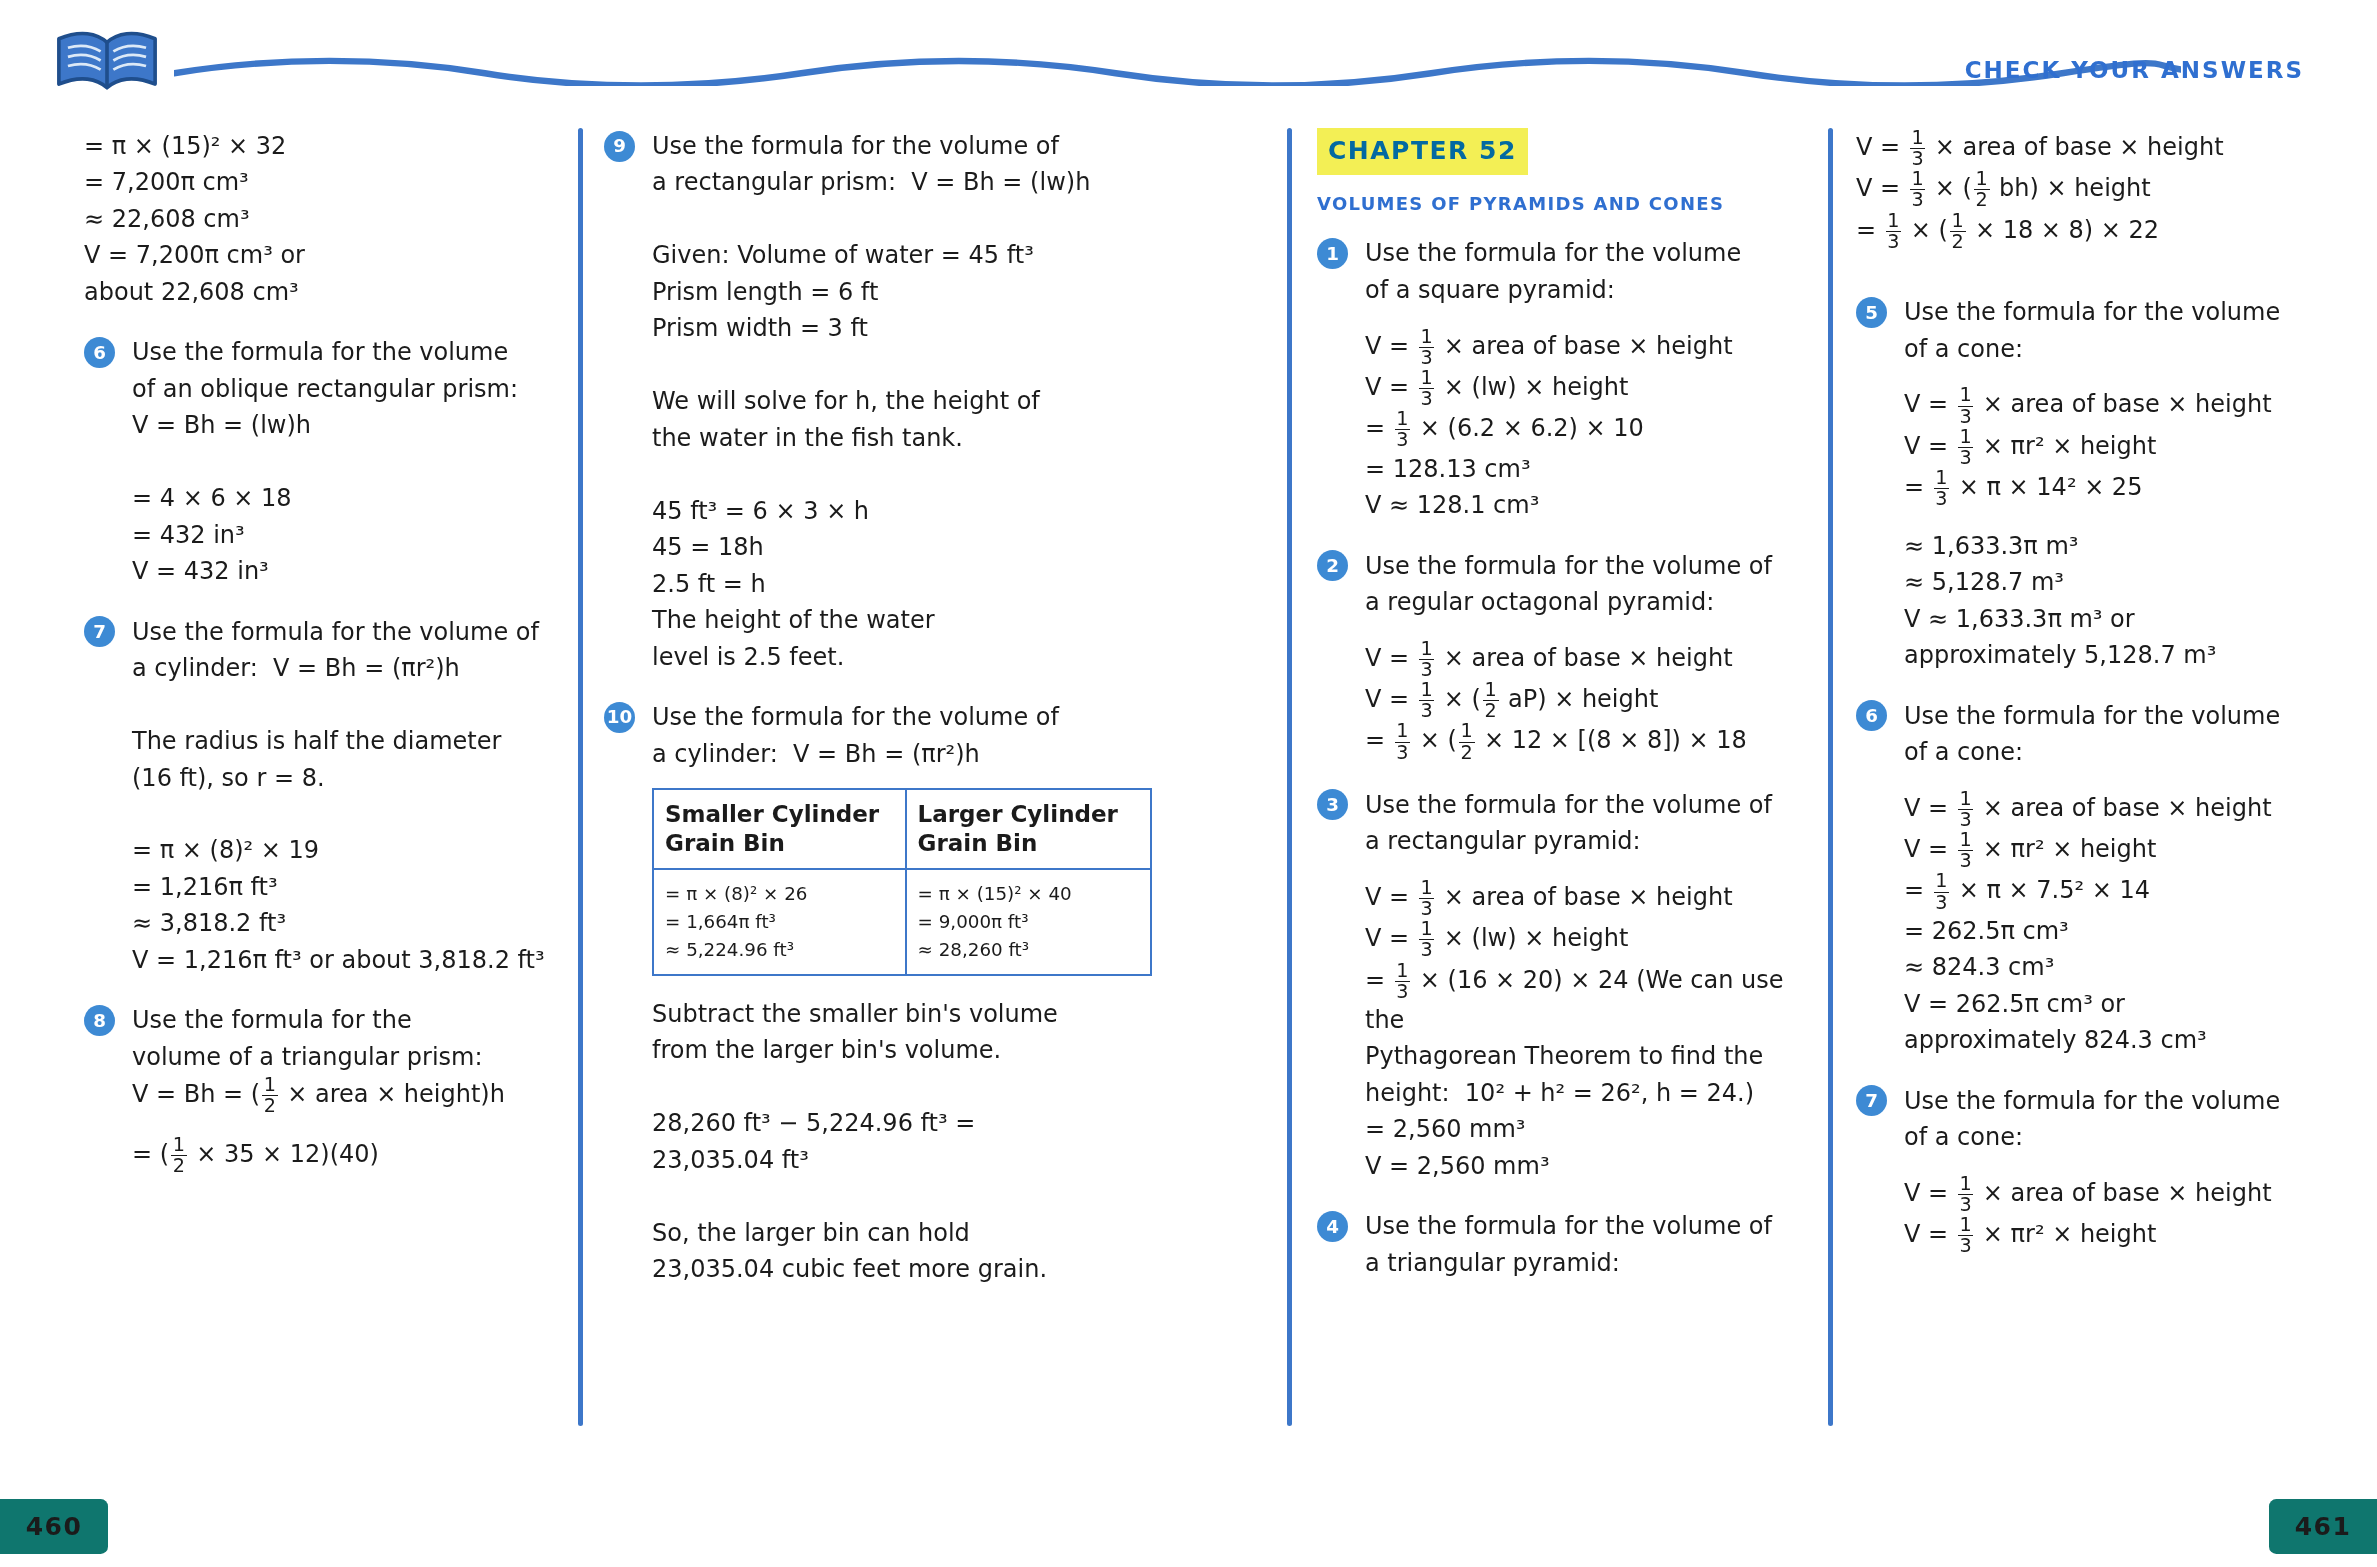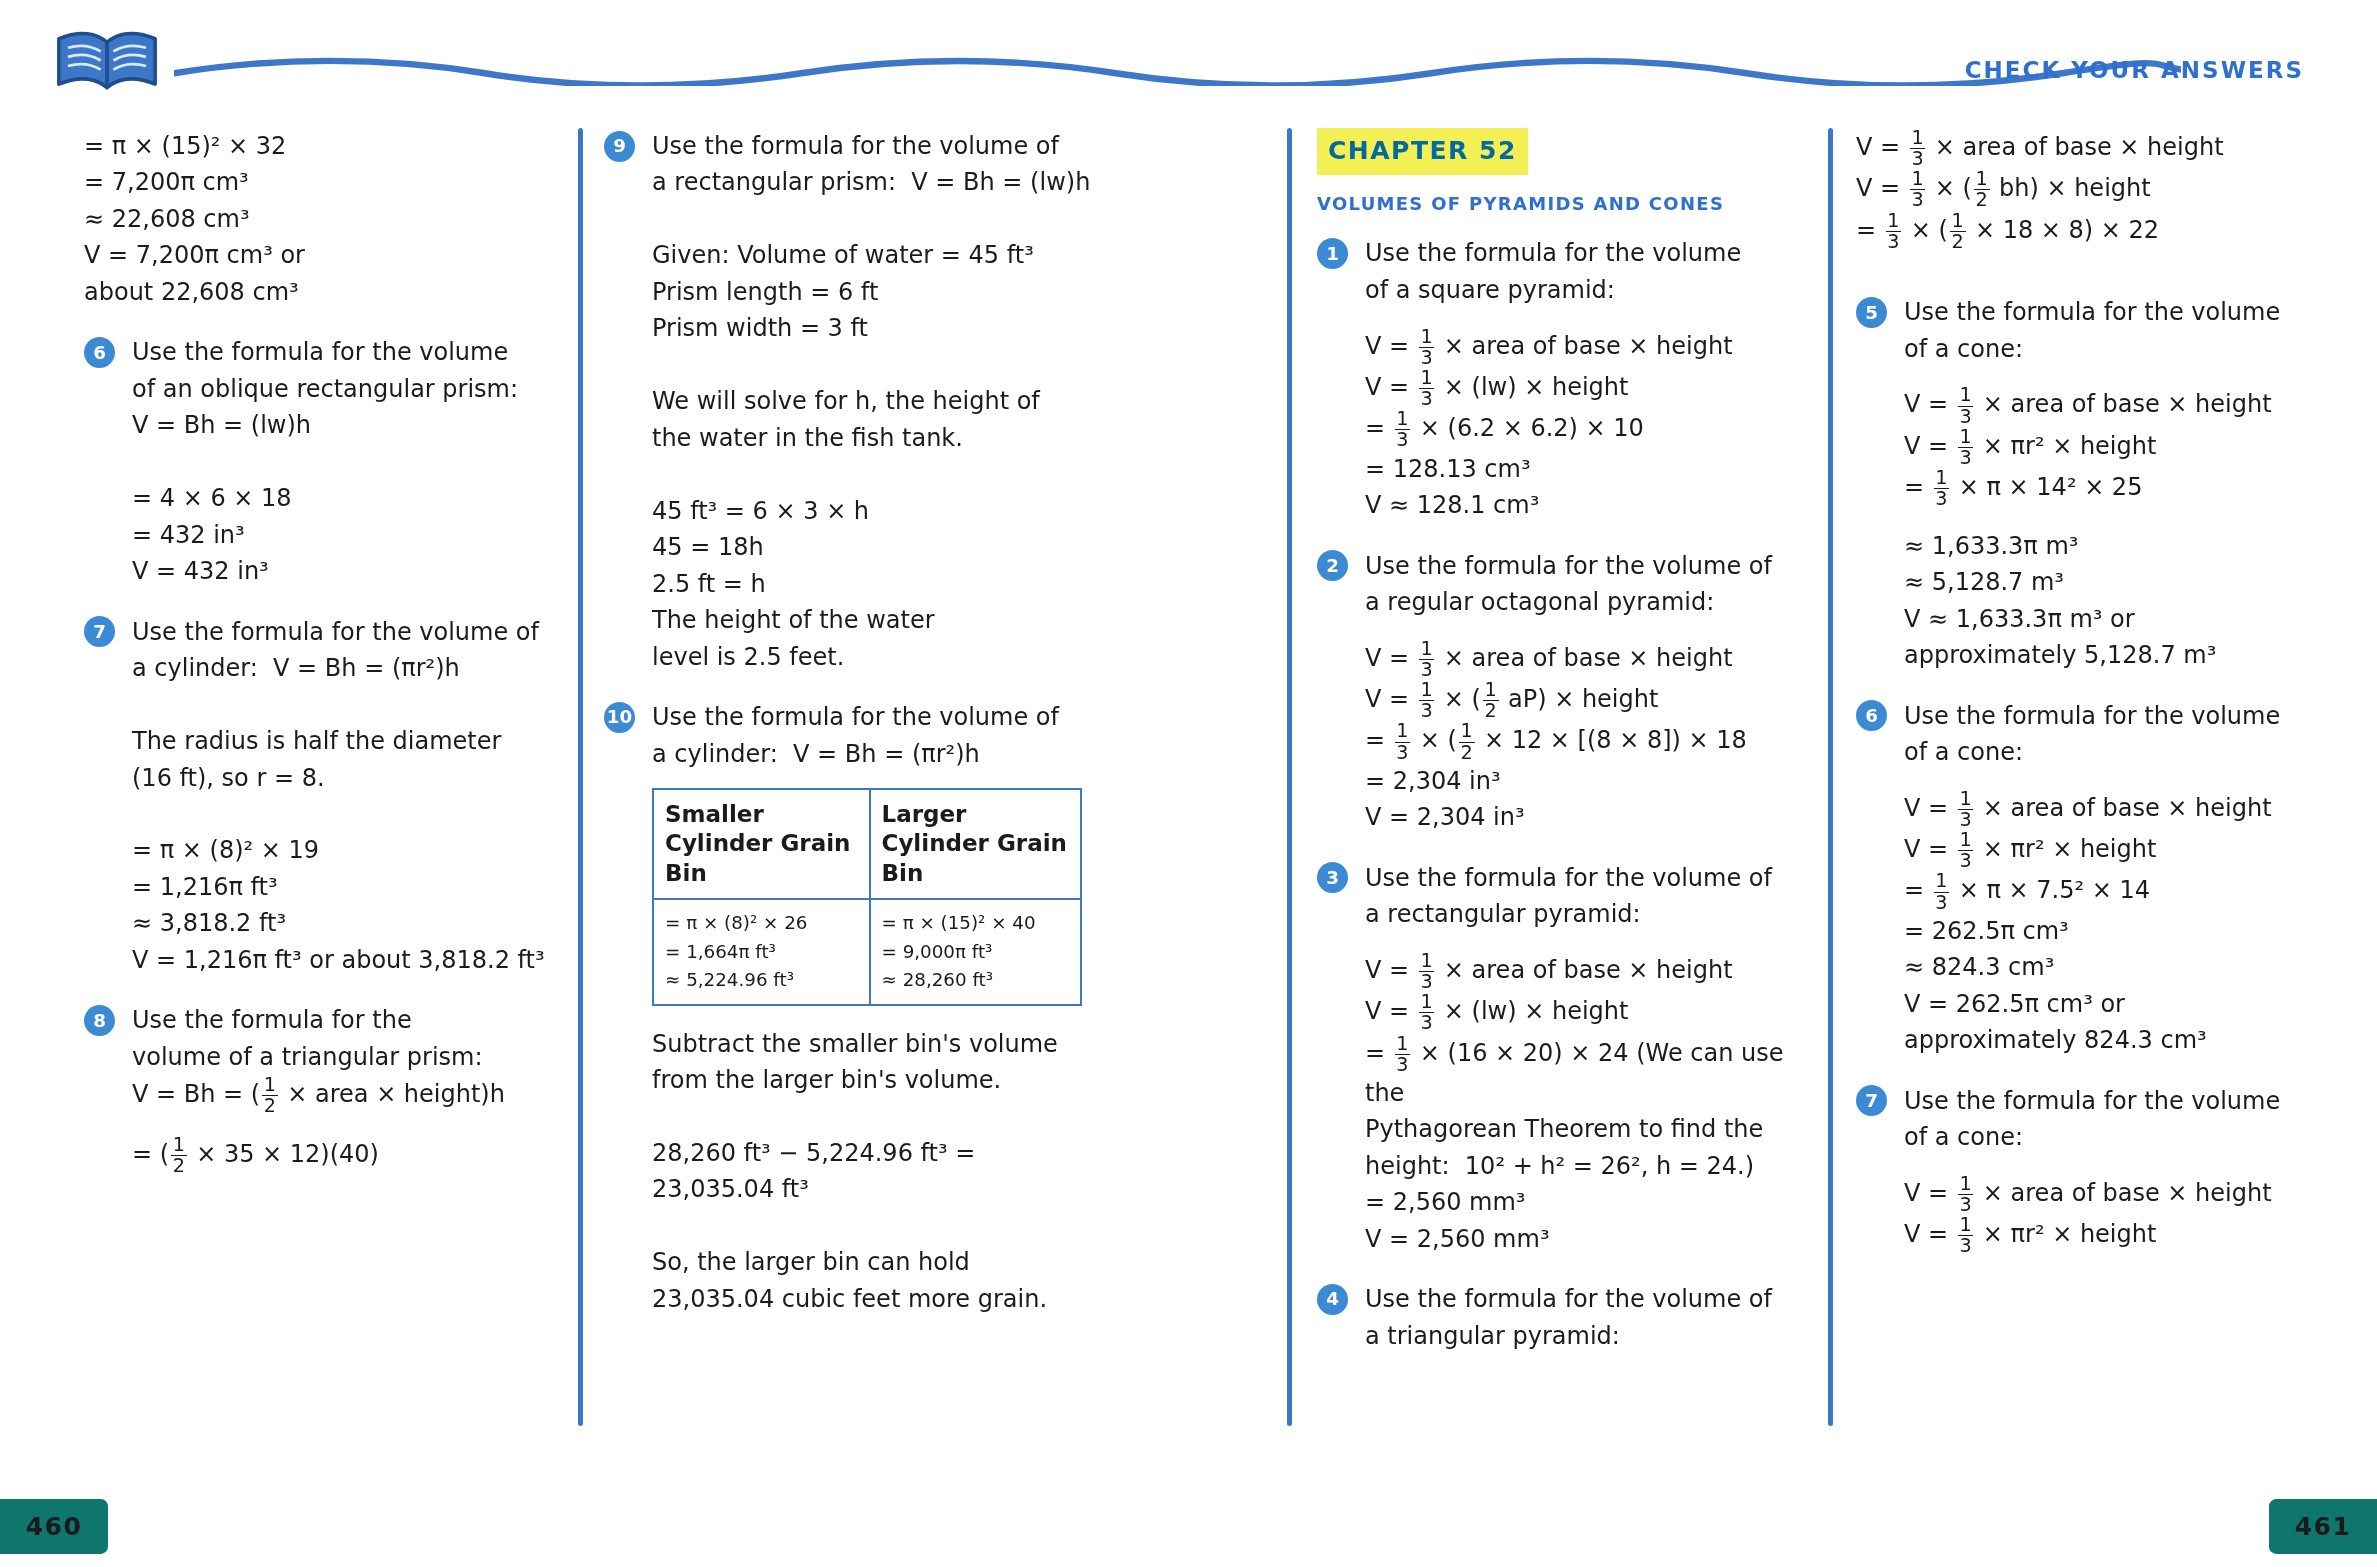--- a/index.html
+++ b/index.html
@@ -120,21 +120,21 @@
     font-weight: bold;
     letter-spacing: 1.3px;
     color: #2f6fd0;
     text-transform: uppercase;
   }
 
   
   .tbl {
     border-collapse: collapse;
     margin: 16.5px 0 20px 0;
-    width: 430px;
+    width: 500px;
   }
   .tbl th, .tbl td {
     border: 2.7px solid #3d77c9;
     padding: 9.1px 11px;
     text-align: left;
     vertical-align: top;
   }
   .tbl th {
     font-size: 23px;
     font-weight: bold;
@@ -322,22 +322,20 @@
     </div>
 
     <div class="item">
       <span class="num">2</span>
       <div class="lines">Use the formula for the volume of
 a regular octagonal pyramid:</div>
       <div class="gap"></div>
       <div><span>V = </span><span class="frac"><span class="n">1</span><span class="d">3</span></span><span> × area of base × height</span></div>
       <div><span>V = </span><span class="frac"><span class="n">1</span><span class="d">3</span></span><span> × (</span><span class="frac"><span class="n">1</span><span class="d">2</span></span><span> aP) × height</span></div>
       <div><span>= </span><span class="frac"><span class="n">1</span><span class="d">3</span></span><span> × (</span><span class="frac"><span class="n">1</span><span class="d">2</span></span><span> × 12 × [(8 × 8]) × 18</span></div>
-      <div class="lines">= 2,304 in³
-V = 2,304 in³</div>
     </div>
 
     <div class="item">
       <span class="num">3</span>
       <div class="lines">Use the formula for the volume of
 a rectangular pyramid:</div>
       <div class="gap"></div>
       <div><span>V = </span><span class="frac"><span class="n">1</span><span class="d">3</span></span><span> × area of base × height</span></div>
       <div><span>V = </span><span class="frac"><span class="n">1</span><span class="d">3</span></span><span> × (lw) × height</span></div>
       <div><span>= </span><span class="frac"><span class="n">1</span><span class="d">3</span></span><span> × (16 × 20) × 24 (We can use the</span></div>

